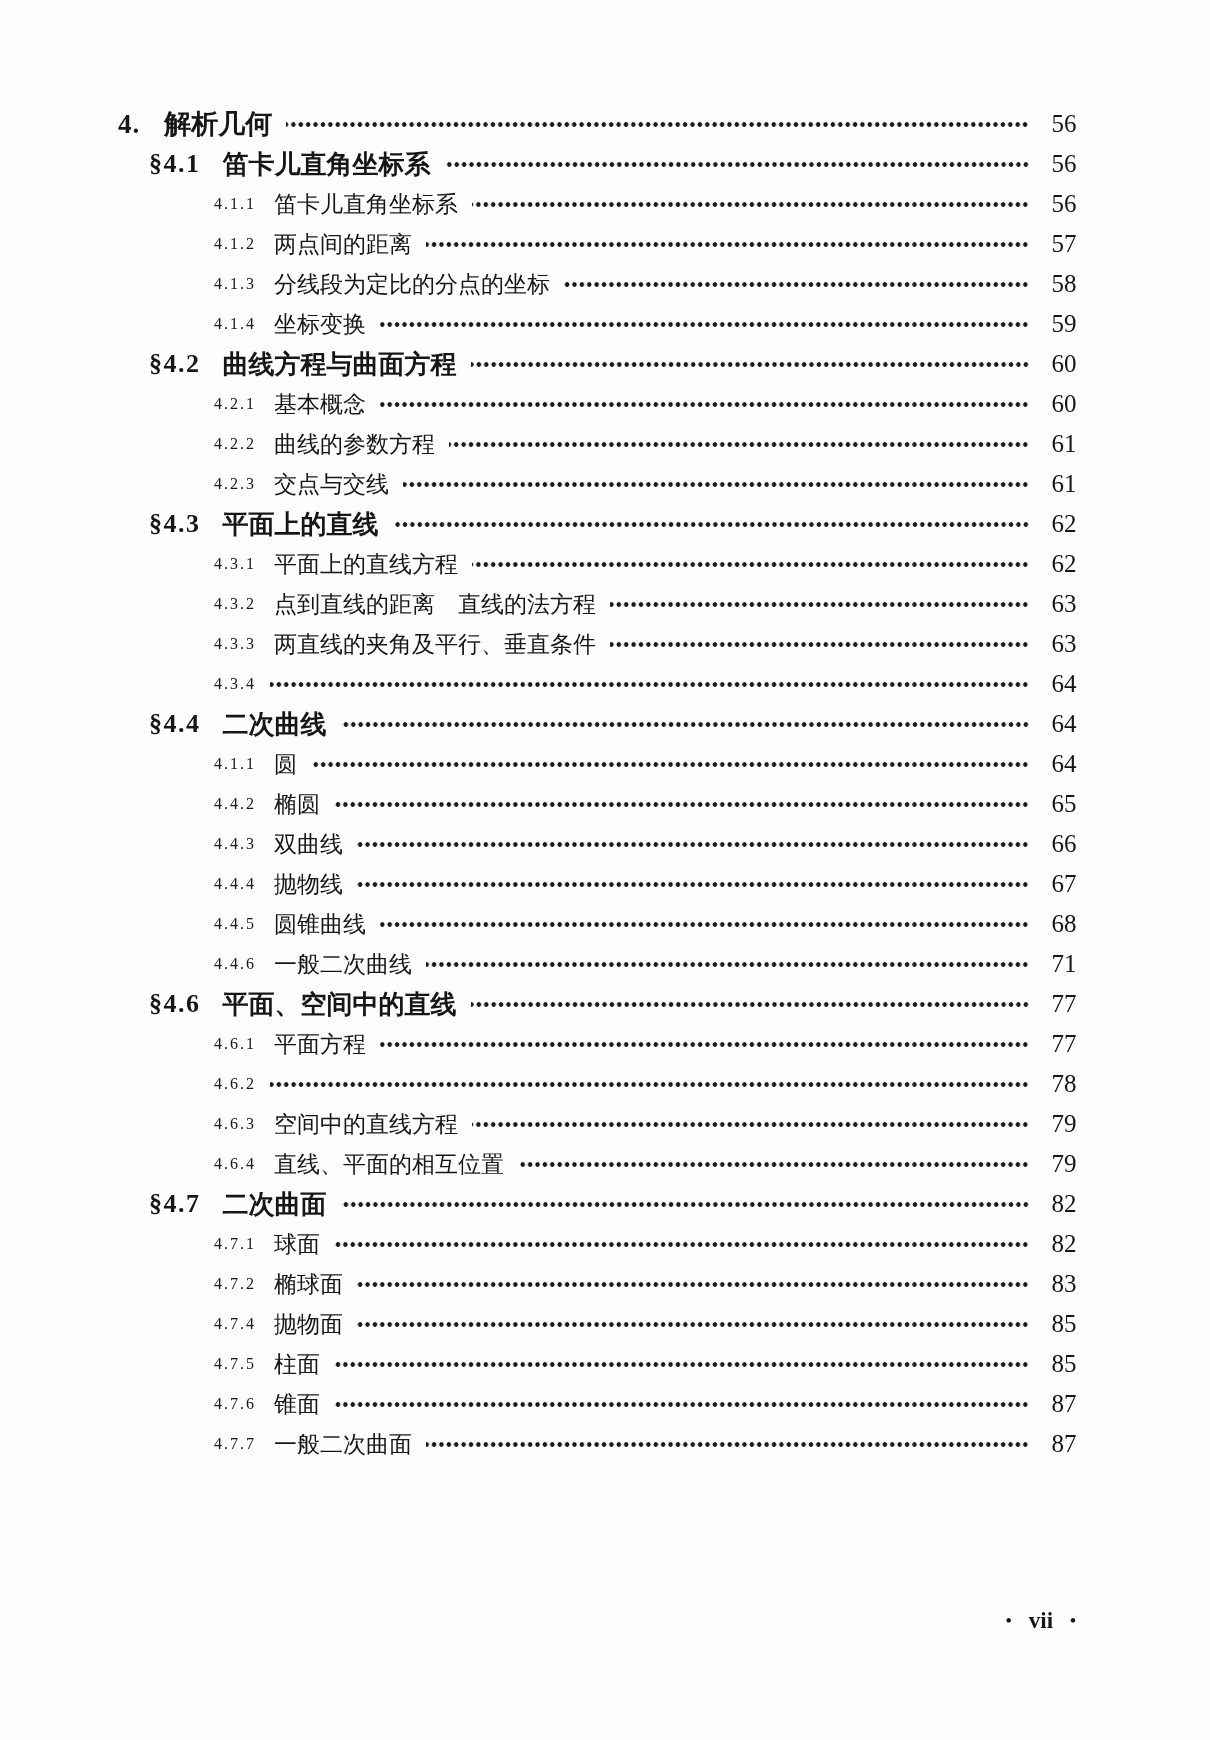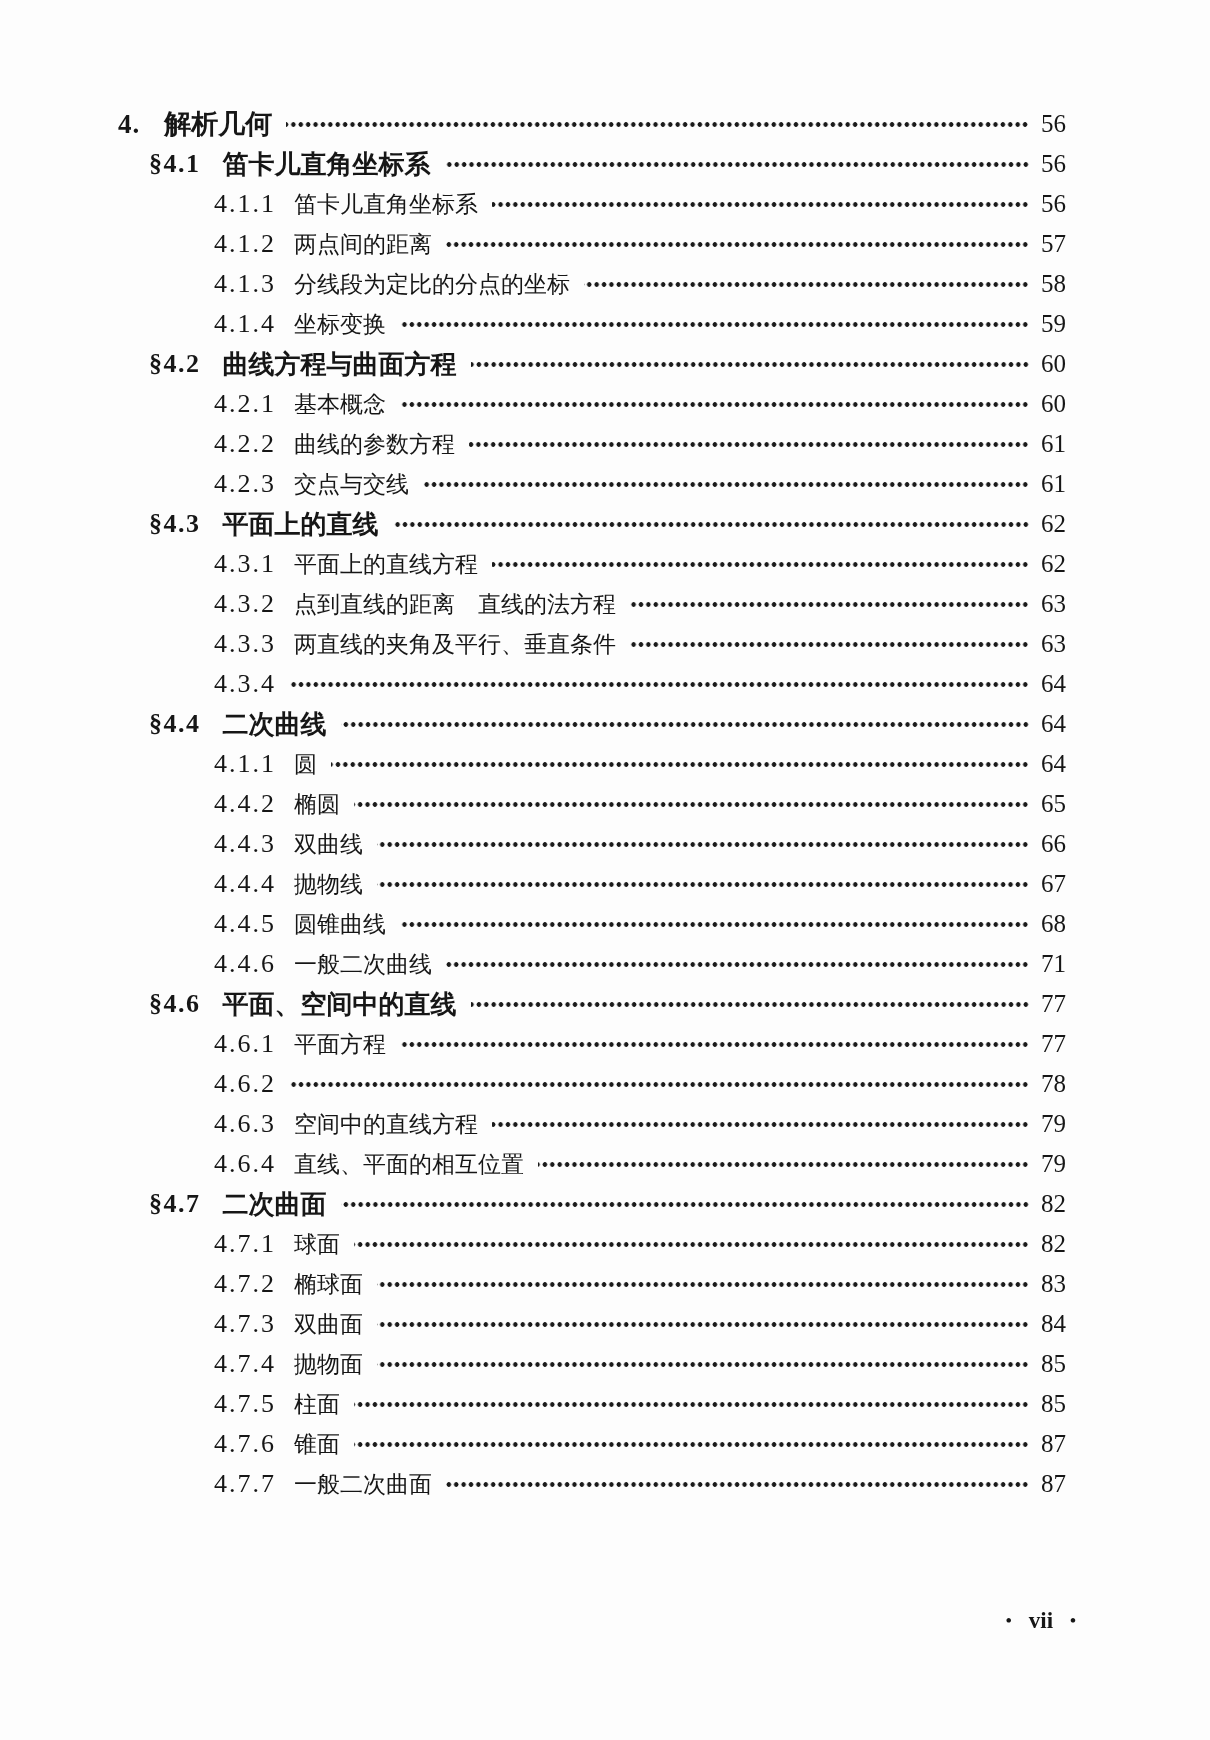--- a/index.html
+++ b/index.html
@@ -38,30 +38,30 @@
     background-image: radial-gradient(circle, #1a1a1a 2px, rgba(0,0,0,0) 2.6px);
     background-size: 7.4px 9px;
     background-repeat: repeat-x;
     background-position: right center;
   }
   .pageno {
     font-family: "Liberation Serif", serif;
     font-size: 25px;
     font-weight: 500;
     flex: 0 0 46px;
-    text-align: left;
+    text-align: center;
   }
   .level-0 { font-size: 27px; font-weight: bold; }
   .level-0 .num { font-size: 27px; font-weight: bold; letter-spacing: 1px; }
   .level-0 .title { margin-left: 24px; }
   .level-1 { margin-left: 31px; font-size: 26px; font-weight: bold; }
   .level-1 .num { font-size: 26px; font-weight: 600; letter-spacing: 1.5px; }
   .level-1 .title { margin-left: 22px; }
   .level-2 { margin-left: 96px; font-size: 23px; font-weight: 500; }
-  .level-2 .num { font-size: 26px; }
+  .level-2 .num { font-size: 16px; }
   .level-2 .title { margin-left: 18px; }
   .footer {
     position: absolute;
     top: 1608px;
     right: 134px;
     display: flex;
     align-items: center;
     gap: 17px;
     font-family: "Liberation Serif", serif;
     font-size: 23px;
@@ -276,26 +276,20 @@
     <span class="pageno">82</span>
   </div>
 
   <div class="toc-row level-2">
     <span class="num">4.7.2</span>
     <span class="title">椭球面</span>
     <span class="leader"></span>
     <span class="pageno">83</span>
   </div>
 
-  <div class="toc-row level-2">
-    <span class="num">4.7.3</span>
-    <span class="title">双曲面</span>
-    <span class="leader"></span>
-    <span class="pageno">84</span>
-  </div>
 
   <div class="toc-row level-2">
     <span class="num">4.7.4</span>
     <span class="title">抛物面</span>
     <span class="leader"></span>
     <span class="pageno">85</span>
   </div>
 
   <div class="toc-row level-2">
     <span class="num">4.7.5</span>

